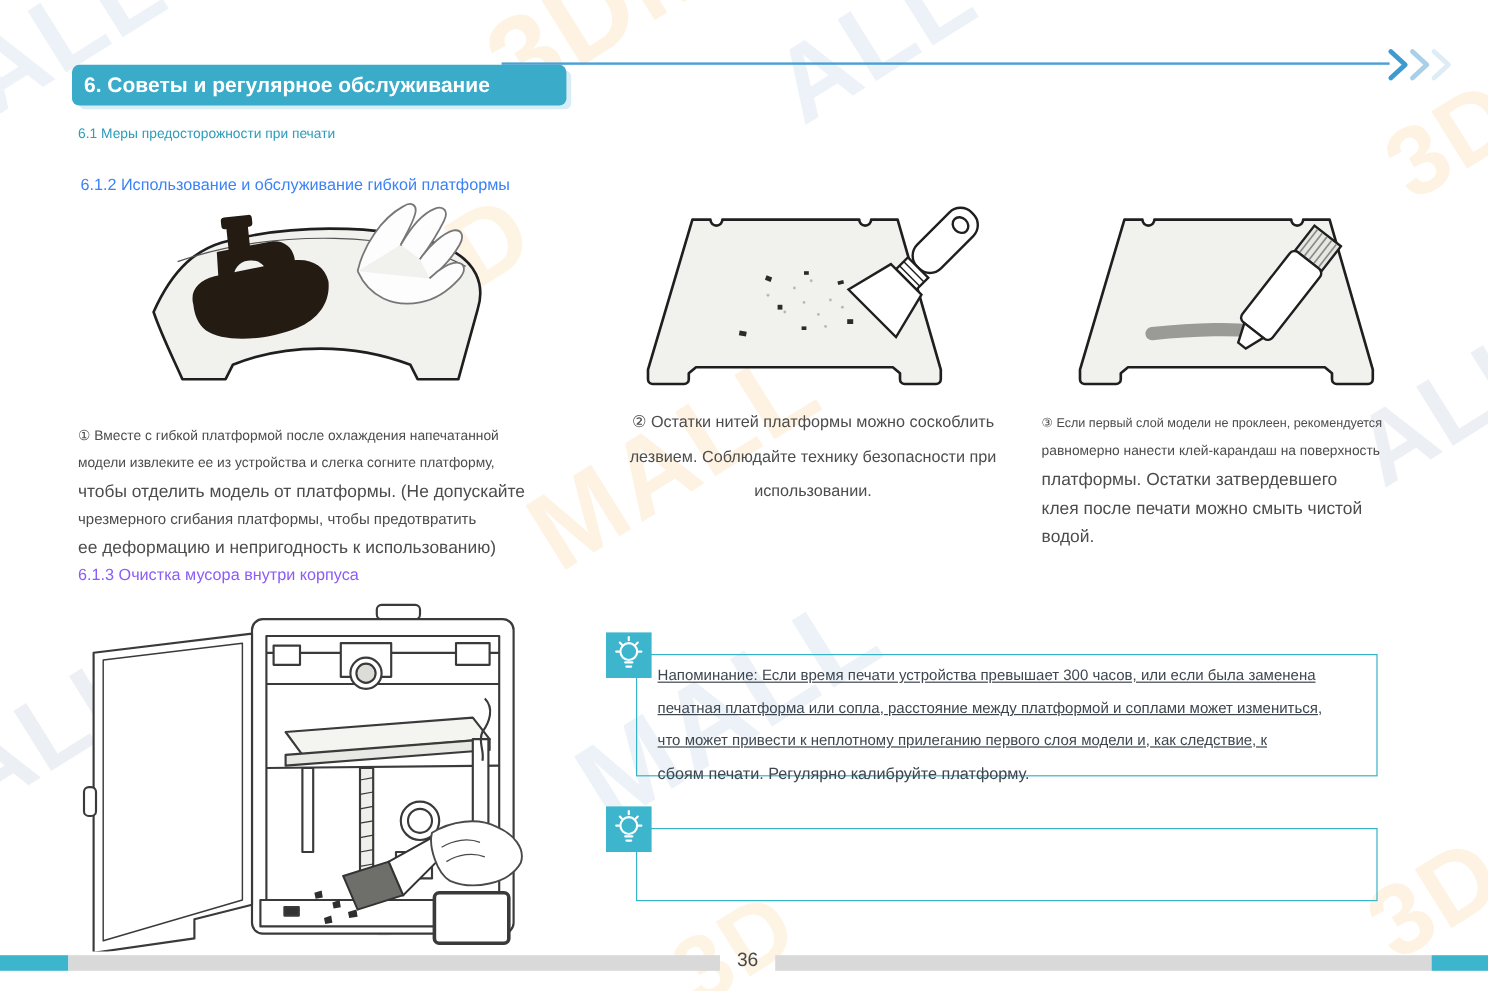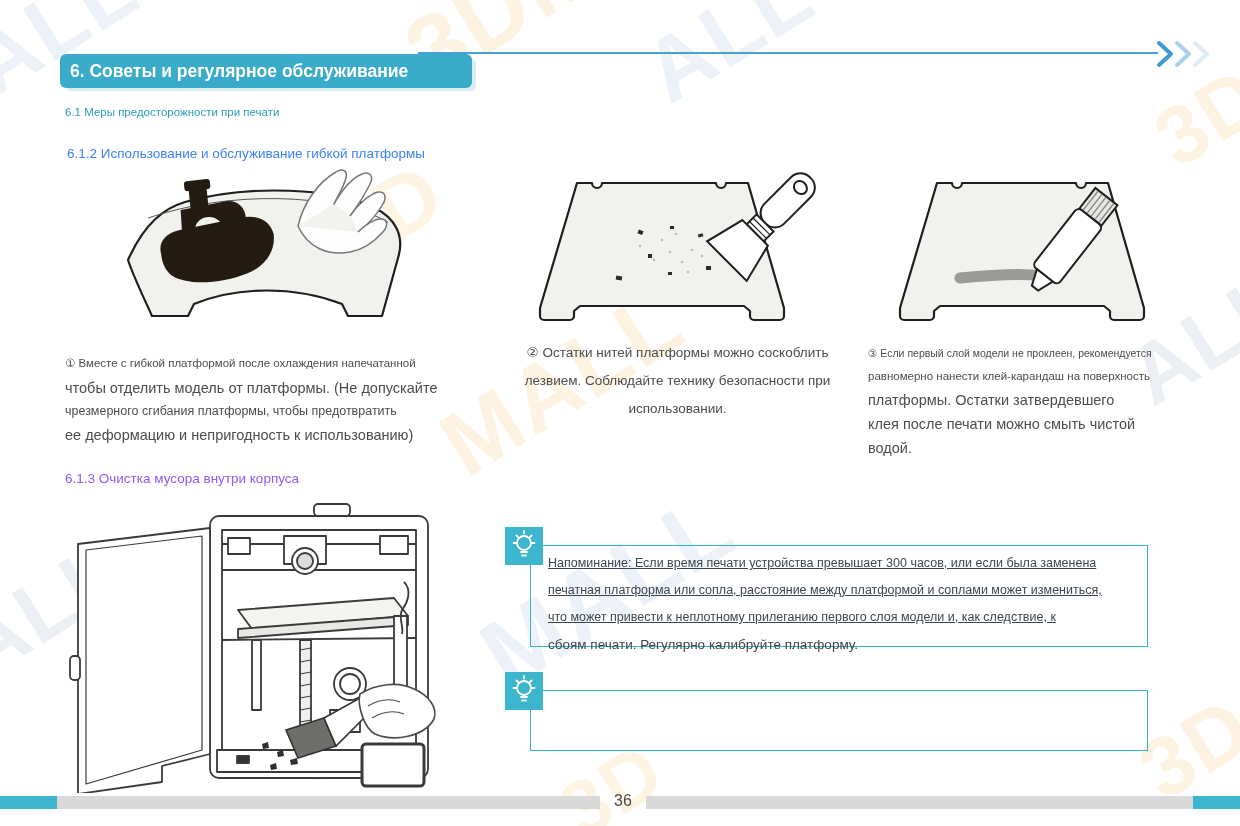--- a/index.html
+++ b/index.html
@@ -182,20 +182,21 @@
             <line x1="191" y1="15" x2="191" y2="39"></line>
           <line x1="196" y1="15" x2="196" y2="39"></line>
         </g>
         <rect x="170" y="40" width="32" height="74" rx="5"></rect>
         <polygon points="176,114 196,114 190,130 182,130"></polygon>
       </g>
     </svg>
 
     <div class="cap cap1">
       <span class="sz11">① Вместе с гибкой платформой после охлаждения напечатанной</span>
+      <span class="sz11">модели извлеките ее из устройства и слегка согните платформу,</span>
       <span class="sz14">чтобы отделить модель от платформы. (Не допускайте</span>
       <span class="sz12">чрезмерного сгибания платформы, чтобы предотвратить</span>
       <span class="sz14">ее деформацию и непригодность к использованию)</span>
     </div>
     <div class="cap cap2">
       <span class="sz13">② Остатки нитей платформы можно соскоблить</span>
       <span class="sz13">лезвием. Соблюдайте технику безопасности при</span>
       <span class="sz13">использовании.</span>
     </div>
     <div class="cap cap3">

